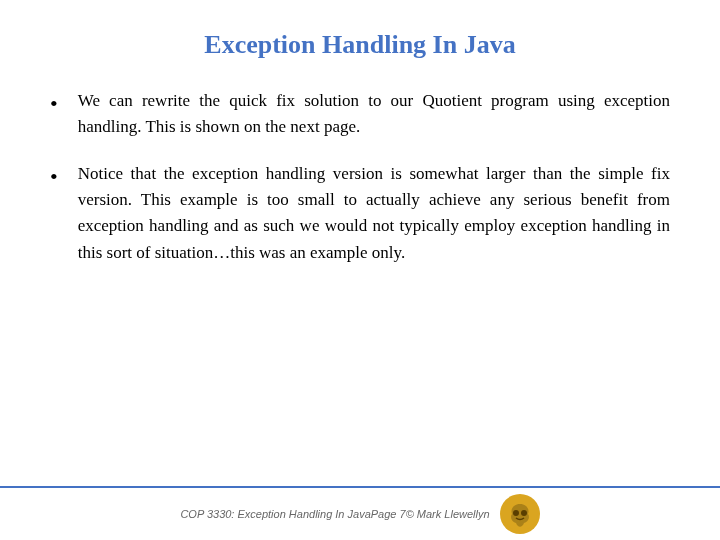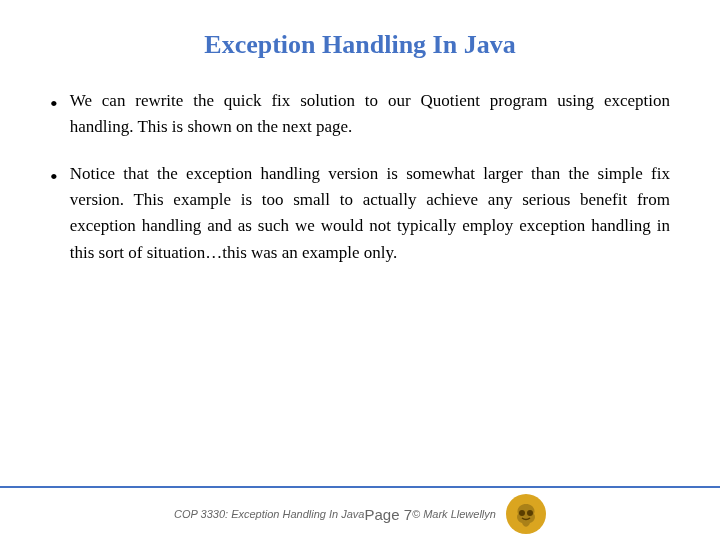--- a/index.html
+++ b/index.html
@@ -61,43 +61,45 @@
 
     .bullet-dot {
       font-size: 22px;
       line-height: 1.4;
       flex-shrink: 0;
       margin-top: 1px;
     }
 
     .bullet-text {
       flex: 1;
+      margin-left: 8px;
     }
 
     .footer {
       border-top: 2px solid #4472C4;
       background: #ffffff;
       padding: 6px 20px;
       display: flex;
       align-items: center;
       justify-content: center;
       min-height: 44px;
     }
 
     .footer-left {
       font-size: 11px;
       color: #666666;
       font-family: Arial, sans-serif;
       font-style: italic;
     }
 
     .footer-center {
-      font-size: 15px;
+      font-size: 11px;
       color: #666666;
       font-family: Arial, sans-serif;
+      font-style: italic;
     }
 
     .footer-right {
       font-size: 11px;
       color: #666666;
       font-family: Arial, sans-serif;
       font-style: italic;
     }
 
     .footer-logo {

